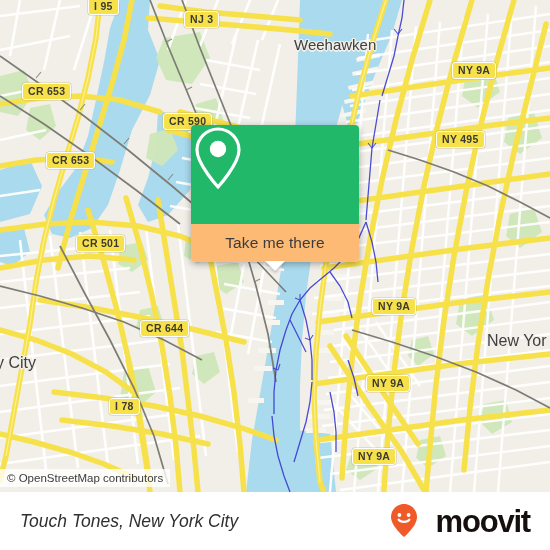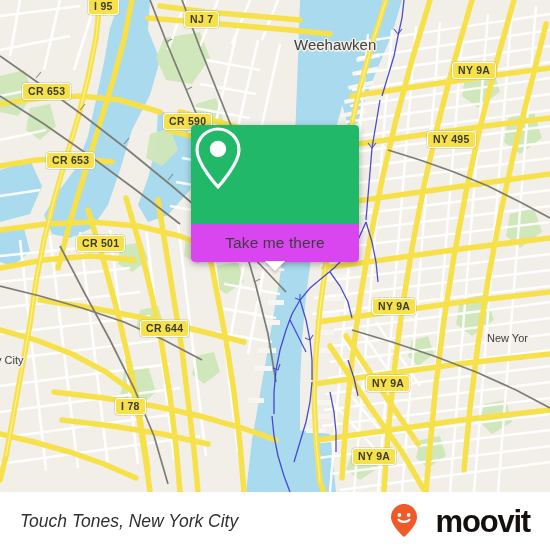--- a/index.html
+++ b/index.html
@@ -33,37 +33,37 @@
   
   .place{
     position:absolute;
     color:#404040;
     font-size:15px;
     white-space:nowrap;
     text-shadow:
       -1.5px 0 #f2efe9, 1.5px 0 #f2efe9, 0 -1.5px #f2efe9, 0 1.5px #f2efe9,
       -1px -1px #f2efe9, 1px -1px #f2efe9, -1px 1px #f2efe9, 1px 1px #f2efe9;
   }
-  .place.big{font-size:11px;}
+  .place.big{font-size:16px;}
 
   
   #popup{
     position:absolute;left:191px;top:125px;width:168px;
     border-radius:4px;
     box-shadow:0 2px 7px rgba(0,0,0,.32);
     background:#ffffff;
   }
   #popup-top{
     background:#22b86a;
     height:99px;
     border-radius:4px 4px 0 0;
     display:flex;align-items:center;justify-content:center;
   }
   #popup-bottom{
-    background:#d946ef;height:38px;border-radius:0 0 4px 4px;
+    background:#fdba74;height:38px;border-radius:0 0 4px 4px;
     display:flex;align-items:center;justify-content:center;
   }
   #popup-label{
     color:#3c3c3c;font-size:15.5px;letter-spacing:.1px;
   }
   #popup-tail{
     position:absolute;left:50%;bottom:-9px;margin-left:-10px;
     width:0;height:0;
     border-left:10px solid transparent;
     border-right:10px solid transparent;
@@ -394,46 +394,47 @@
           <path d="M310 340 l-5 -2 M310 340 l3 -5"></path>
         </g>
       </g>
     </svg>
 
     <div class="place" style="left:294px;top:36px;">Weehawken</div>
     <div class="place big" style="left:-4px;top:354px;">y City</div>
     <div class="place big" style="left:487px;top:332px;">New Yor</div>
 
     <div class="shield" style="left:88px;top:-2px;">I 95</div>
-    <div class="shield" style="left:184px;top:11px;">NJ 7</div>
+    <div class="shield" style="left:184px;top:11px;">NJ 3</div>
     <div class="shield" style="left:452px;top:62px;">NY 9A</div>
     <div class="shield" style="left:22px;top:83px;">CR 653</div>
     <div class="shield" style="left:163px;top:113px;">CR 590</div>
-    <div class="shield" style="left:427px;top:131px;text-align:center;">NY 495</div>
+    <div class="shield" style="left:436px;top:131px;text-align:center;">NY 495</div>
     <div class="shield" style="left:46px;top:152px;">CR 653</div>
     <div class="shield" style="left:76px;top:235px;">CR 501</div>
     <div class="shield" style="left:372px;top:298px;">NY 9A</div>
     <div class="shield" style="left:98px;top:320px;margin-left:42px;">CR 644</div>
     <div class="shield" style="left:366px;top:375px;">NY 9A</div>
-    <div class="shield" style="left:115px;top:398px;">I 78</div>
+    <div class="shield" style="left:109px;top:398px;">I 78</div>
     <div class="shield" style="left:352px;top:448px;">NY 9A</div>
 
     <div id="popup">
       <div id="popup-top">
         <svg width="54" height="66" viewBox="0 0 54 66">
           <path d="M27 4 C15.4 4 6 13.4 6 25 C6 39 27 62 27 62 C27 62 48 39 48 25 C48 13.4 38.6 4 27 4 Z" fill="none" stroke="#ffffff" stroke-width="3.2"></path>
           <circle cx="27" cy="24" r="8.2" fill="#ffffff"></circle>
         </svg>
       </div>
       <div id="popup-bottom">
         <span id="popup-label">Take me there</span>
       </div>
       <div id="popup-tail"></div>
     </div>
 
+    <div id="attribution">© OpenStreetMap contributors</div>
   </div>
 
   <div id="footer">
     <div id="footer-title">Touch Tones, New York City</div>
     <div id="brand">
       <svg width="30" height="36" viewBox="0 0 30 36">
         <path d="M15 1 C7.8 1 2 6.8 2 14 C2 23 15 34 15 34 C15 34 28 23 28 14 C28 6.8 22.2 1 15 1 Z" fill="#ef5a28"></path>
         <circle cx="10.4" cy="12" r="1.9" fill="#ffffff"></circle>
         <circle cx="19.6" cy="12" r="1.9" fill="#ffffff"></circle>
         <path d="M9.6 16.6 C11.6 19.6 18.4 19.6 20.4 16.6" fill="none" stroke="#ffffff" stroke-width="2.1" stroke-linecap="round"></path>

